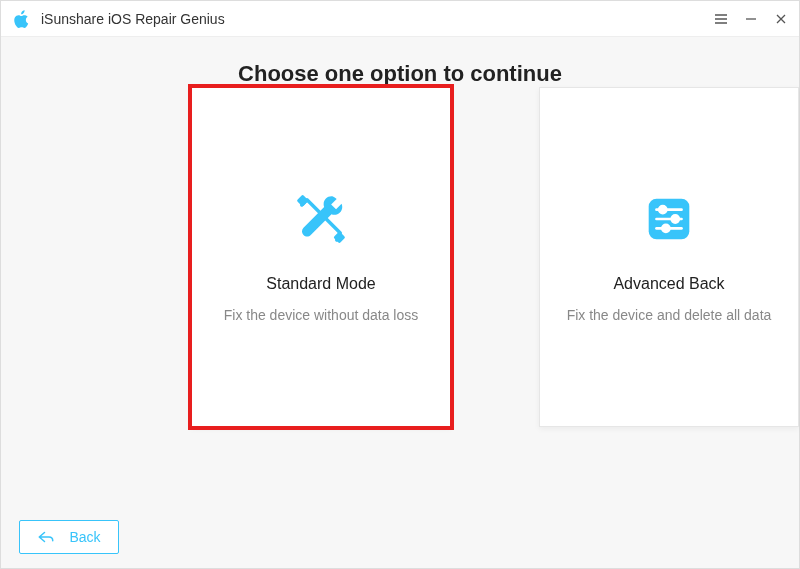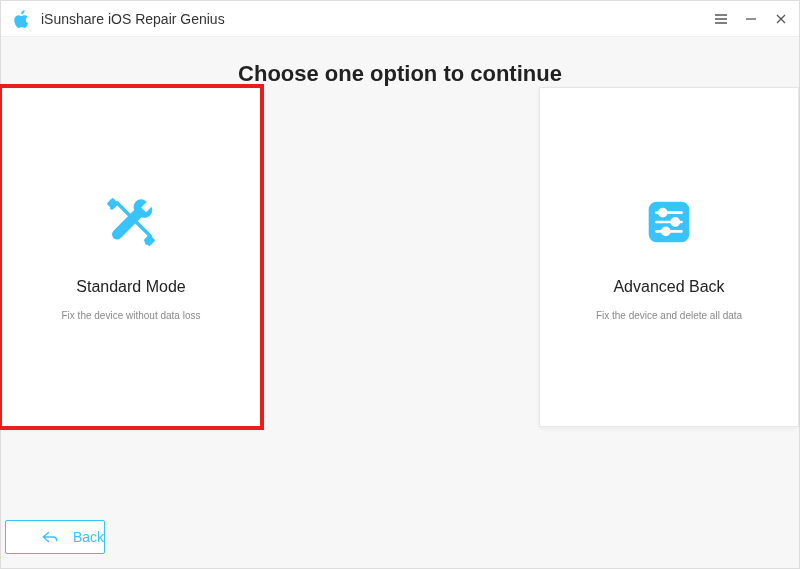--- a/index.html
+++ b/index.html
@@ -60,21 +60,21 @@
       padding: 24px 0 0 0;
     }
     .heading {
       text-align: center;
       font-size: 22px;
       font-weight: 700;
       color: #222;
     }
     .cards {
       display: flex;
-      justify-content: space-between;
+      justify-content: flex-end;
       gap: 88px;
     }
     .card {
       width: 260px;
       height: 340px;
       background: #fff;
       border: 1px solid #e6e6e6;
       box-shadow: 0 2px 6px rgba(0,0,0,0.05);
       display: flex;
       flex-direction: column;
@@ -95,38 +95,38 @@
       align-items: center;
       justify-content: center;
     }
     .card .card-title {
       font-size: 16px;
       font-weight: 500;
       color: #222;
       margin-bottom: 14px;
     }
     .card .card-desc {
-      font-size: 10px;
+      font-size: 14px;
       color: #888;
       text-align: center;
       padding: 0 16px;
     }
     .back-btn {
       position: absolute;
-      left: 4px;
+      left: 18px;
       bottom: 14px;
       width: 100px;
       height: 34px;
       border: 1px solid #38c4fa;
       background: #fff;
       color: #38c4fa;
       font-size: 14px;
       display: flex;
       align-items: center;
-      justify-content: flex-end;
+      justify-content: center;
       gap: 14px;
       cursor: pointer;
       border-radius: 2px;
     }
     .back-btn svg { display: block; }
   </style>
 </head>
 <body>
 
 <div class="window">

